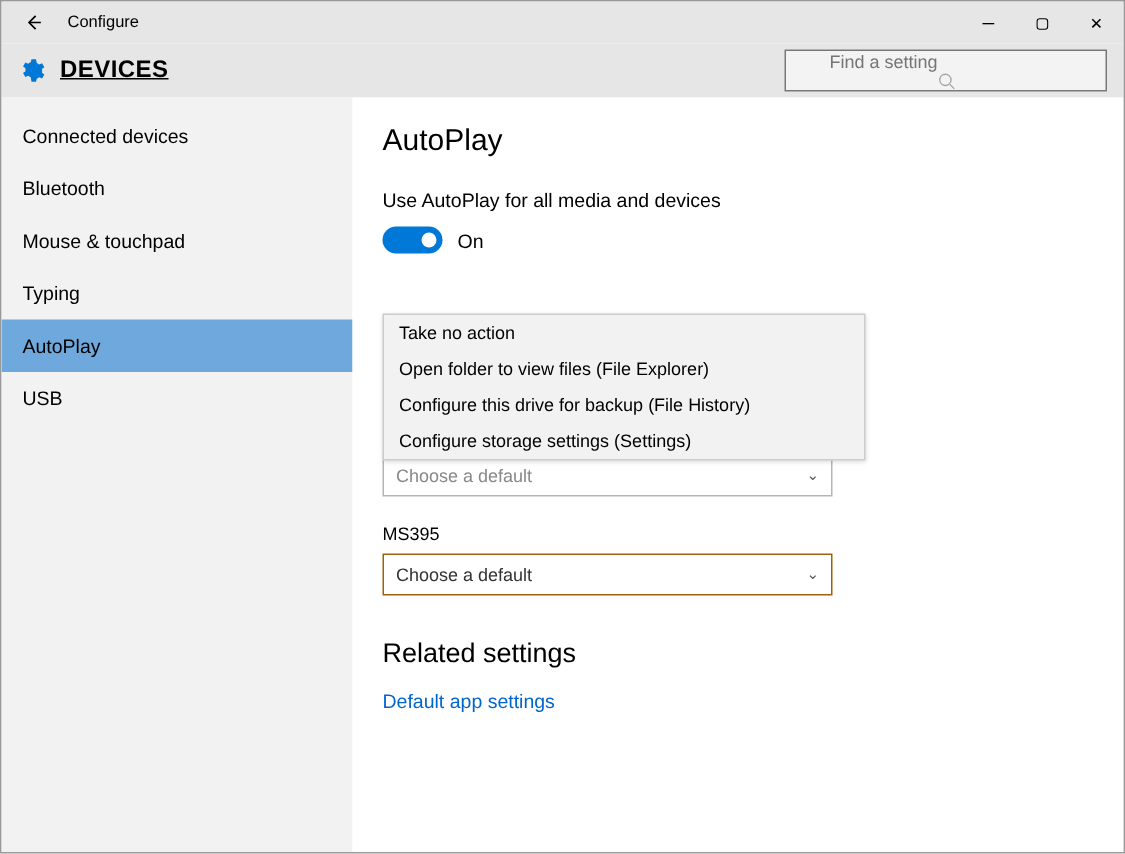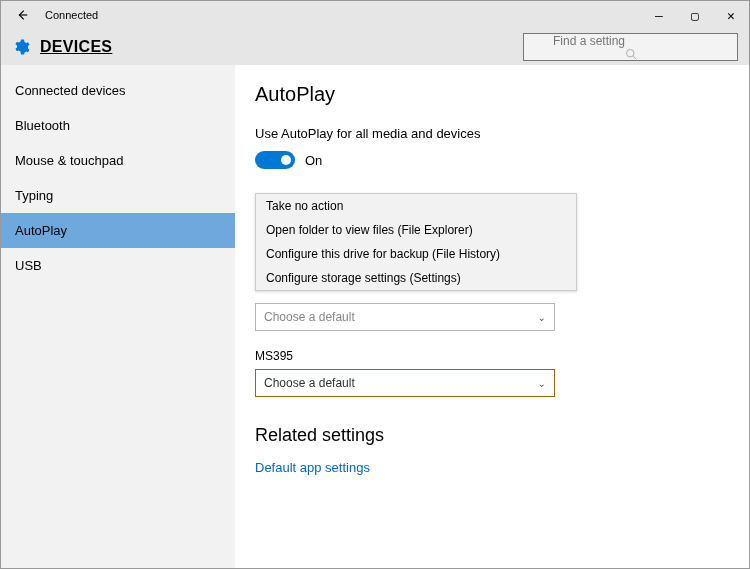--- a/index.html
+++ b/index.html
@@ -20,41 +20,41 @@
     .sidebar-item { height: 35px; display: flex; align-items: center; padding-left: 14px; font-size: 13px; color: #000; cursor: pointer; }
     .sidebar-item.selected { background: #6fa8dc; color: #000; }
     .content { flex: 1; background: #fff; padding: 18px 0 0 20px; overflow: hidden; }
     .page-title { font-size: 20px; font-weight: 400; margin-bottom: 20px; color: #000; }
     .toggle-label { font-size: 13px; color: #000; margin-bottom: 10px; }
     .toggle-row { display: flex; align-items: center; gap: 10px; margin-bottom: 24px; }
     .toggle { width: 40px; height: 18px; border-radius: 10px; background: #0078d7; position: relative; cursor: pointer; }
     .toggle::after { content: ""; position: absolute; width: 10px; height: 10px; background: #fff; border-radius: 50%; top: 4px; right: 4px; }
     .toggle-state { font-size: 13px; }
     .dropdown-area { position: relative; width: 322px; }
-    .dropdown-menu { position: absolute; top: 0; left: 0; width: 322px; background: #f2f2f2; border: 1px solid #ccc; box-shadow: 0 1px 3px rgba(0,0,0,0.15); z-index: 5; }
+    .dropdown-menu { position: absolute; top: 16px; left: 0; width: 322px; background: #f2f2f2; border: 1px solid #ccc; box-shadow: 0 1px 3px rgba(0,0,0,0.15); z-index: 5; }
     .dd-item { height: 24px; display: flex; align-items: center; padding-left: 10px; font-size: 12px; cursor: pointer; }
     .dd-item.highlight { background: #dadada; }
     .dd-behind { position: relative; top: 110px; }
     .select-box { width: 300px; height: 28px; border: 1px solid #a16207; background: #fff; display: flex; align-items: center; padding: 0 8px; font-size: 12px; cursor: pointer; justify-content: space-between; color: #333; margin-bottom: 18px; }
     .chev { font-size: 10px; color: #555; }
     .section-label { font-size: 12px; margin-bottom: 6px; color: #000; }
     .related-title { font-size: 18px; font-weight: 400; margin: 28px 0 14px 0; color: #000; }
     .link { color: #0066cc; font-size: 13px; cursor: pointer; }
   </style>
 </head>
 <body>
 
 <div class="titlebar">
   <div class="back-btn">
     <svg width="14" height="14" viewBox="0 0 16 16">
         <path d="M10 3 L5 8 L10 13" stroke="#000" stroke-width="1.3" fill="none"></path>
         <line x1="5" y1="8" x2="14" y2="8" stroke="#000" stroke-width="1.3"></line>
       </svg>
   </div>
-  <span class="titlebar-title">Connected</span>
+  <span class="titlebar-title">Configure</span>
   <div class="window-controls">
     <div class="wc-btn">—</div>
     <div class="wc-btn">▢</div>
     <div class="wc-btn">✕</div>
   </div>
 </div>
 
 <div class="header">
   <svg class="gear" viewBox="0 0 24 24">
       <path fill="#0078d7" d="M12 8a4 4 0 100 8 4 4 0 000-8zm9.4 4a7.5 7.5 0 00-.1-1.3l2.1-1.6-2-3.5-2.5 1a7.6 7.6 0 00-2.2-1.3L16 2h-4l-.7 2.6A7.6 7.6 0 009 5.9l-2.5-1-2 3.5L6.7 10a7.5 7.5 0 000 2.6l-2.2 1.6 2 3.5 2.5-1a7.6 7.6 0 002.3 1.3L12 22h4l.7-2.6a7.6 7.6 0 002.2-1.3l2.5 1 2-3.5-2.1-1.6a7.5 7.5 0 00.1-1z"></path>

